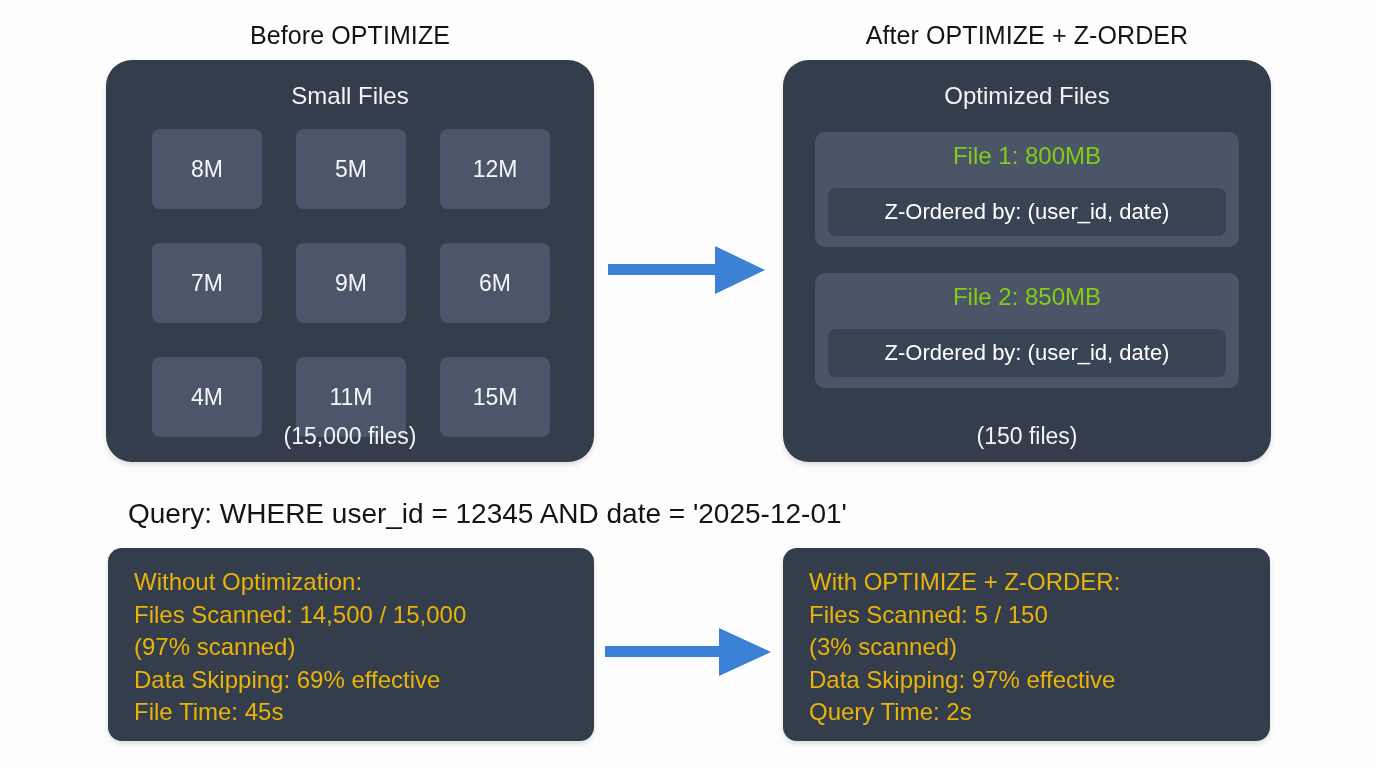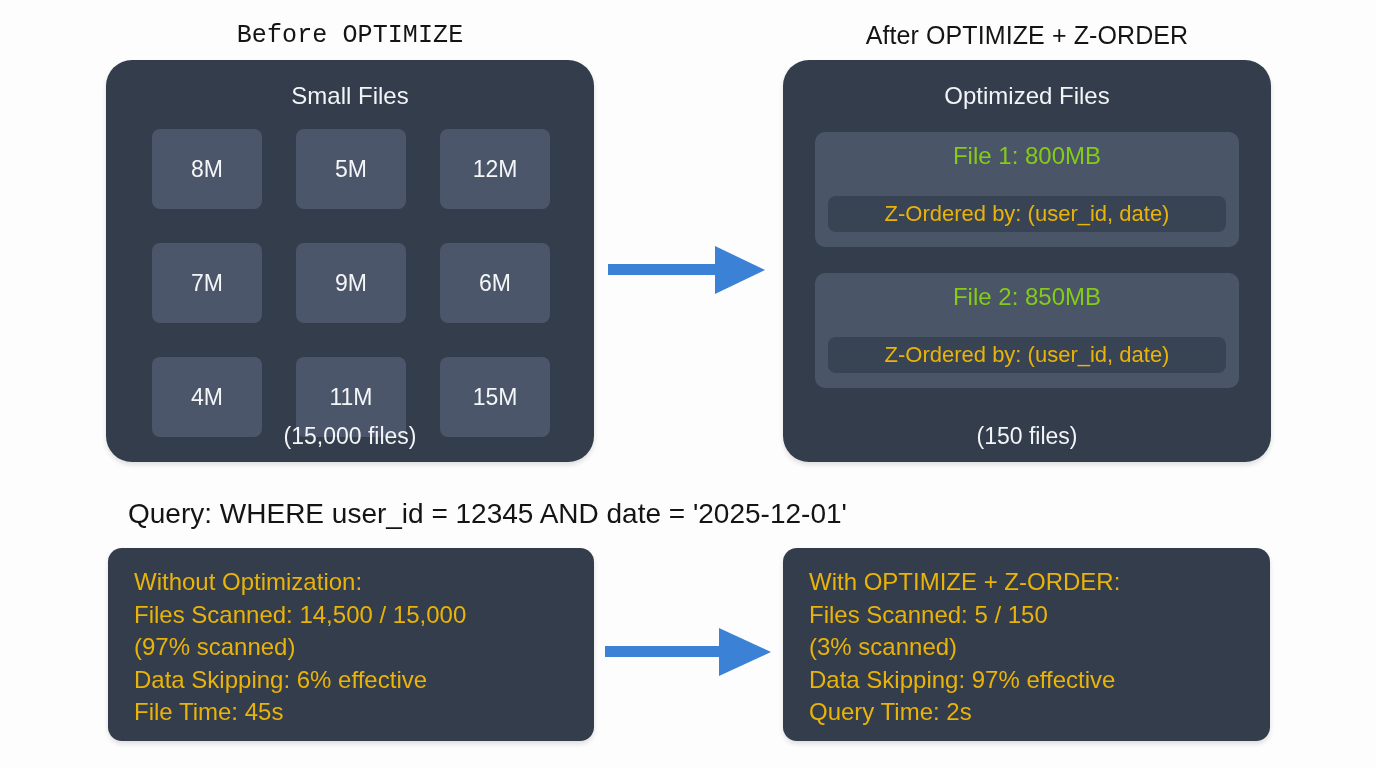--- a/index.html
+++ b/index.html
@@ -20,21 +20,21 @@
   
   .col-title {
     position: absolute;
     font-size: 25px;
     color: #141414;
     font-weight: 400;
     text-align: center;
     white-space: nowrap;
     letter-spacing: 0.1px;
   }
-  #title-before { left: 106px; top: 21px; width: 488px; font-family: Liberation Mono, monospace; }
+  #title-before { left: 106px; top: 21px; width: 488px; }
   #title-after  { left: 783px; top: 21px; width: 488px; }
 
   
   .panel {
     position: absolute;
     background: #333d4b;
     border-radius: 26px;
     box-shadow: 0 3px 5px rgba(0,0,0,0.12);
   }
   #panel-before { left: 106px; top: 60px; width: 488px; height: 402px; }
@@ -103,29 +103,29 @@
     left: 0;
     width: 100%;
     text-align: center;
     font-size: 24px;
     color: #84cc16;
     white-space: nowrap;
   }
   .zorder-chip {
     position: absolute;
     left: 13px;
-    top: 64px;
+    top: 56px;
     width: 398px;
-    height: 36px;
+    height: 48px;
     background: #384354;
     border-radius: 8px;
     display: flex;
     align-items: center;
     justify-content: center;
-    color: #eab308;
+    color: #ffffff;
     font-size: 22px;
     white-space: nowrap;
   }
 
   
   .arrow { position: absolute; }
   .arrow svg { display: block; }
   #arrow-top    { left: 608px; top: 240px; }
   #arrow-bottom { left: 605px; top: 622px; }
 
@@ -214,21 +214,21 @@
     <svg width="170" height="60" viewBox="0 0 170 60">
       <rect x="0" y="24" width="120" height="11" fill="#3b82d6"></rect>
       <polygon points="114,6 166,30 114,54" fill="#3b82d6"></polygon>
     </svg>
   </div>
 
   <div class="result-box" id="result-left">
     <div class="result-line">Without Optimization:</div>
     <div class="result-line">Files Scanned: 14,500 / 15,000</div>
     <div class="result-line">(97% scanned)</div>
-    <div class="result-line">Data Skipping: 6% effective</div>
+    <div class="result-line">Data Skipping: 69% effective</div>
     <div class="result-line">File Time: 45s</div>
   </div>
 
   <div class="result-box" id="result-right">
     <div class="result-line">With OPTIMIZE + Z-ORDER:</div>
     <div class="result-line">Files Scanned: 5 / 150</div>
     <div class="result-line">(3% scanned)</div>
     <div class="result-line">Data Skipping: 97% effective</div>
     <div class="result-line">Query Time: 2s</div>
   </div>

